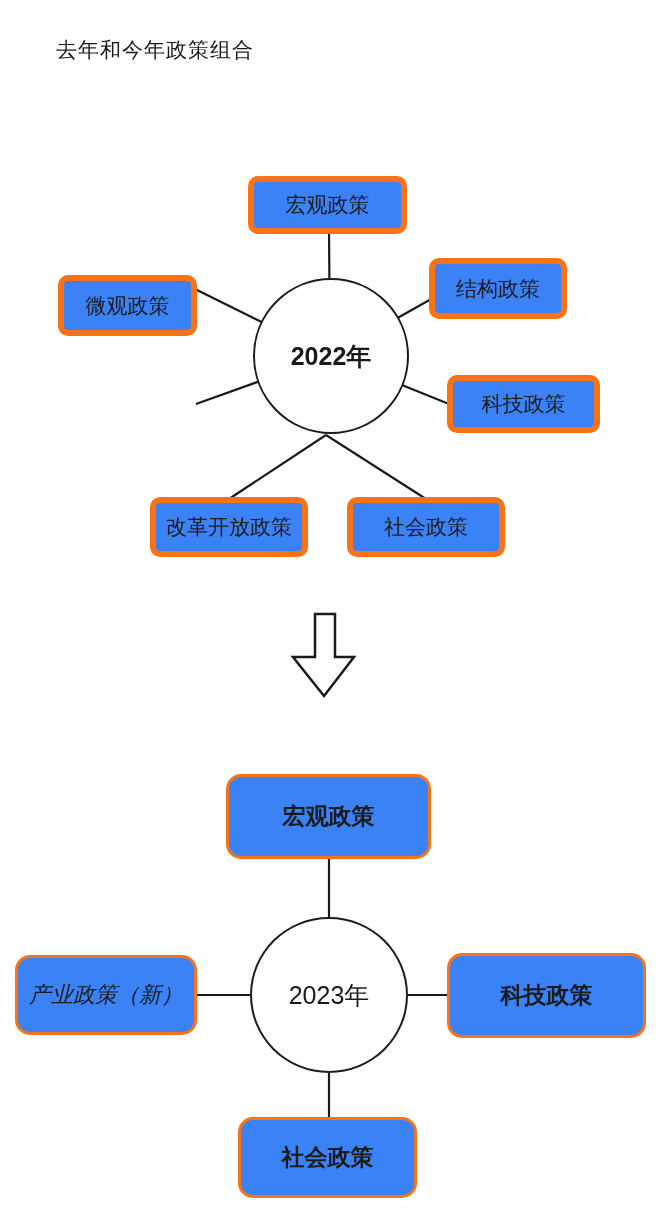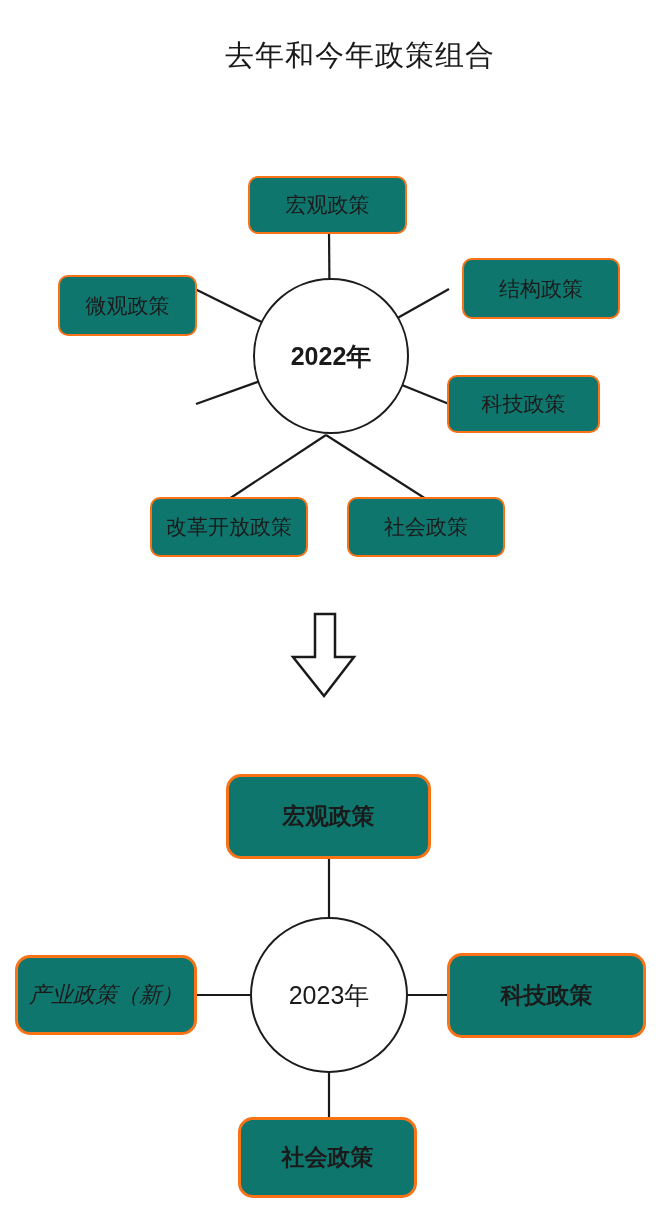--- a/index.html
+++ b/index.html
@@ -21,29 +21,28 @@
     left: 0;
     top: 0;
     width: 664px;
     height: 1214px;
   }
   .title {
     position: absolute;
     left: 56px;
     top: 36px;
     width: 608px;
-    text-align: center;
-    font-size: 29px;
+    font-size: 21px;
     letter-spacing: 1px;
     color: #1a1a1a;
   }
   .node {
     position: absolute;
-    background: #0f766e;
-    border: 2px solid #f97316;
+    background: #3b82f6;
+    border: 6px solid #f97316;
     border-radius: 10px;
     display: flex;
     align-items: center;
     justify-content: center;
     font-size: 21px;
     white-space: nowrap;
     box-sizing: border-box;
   }
   .node-lg {
     border-width: 3px;
@@ -58,21 +57,21 @@
     border-radius: 50%;
     display: flex;
     align-items: center;
     justify-content: center;
     font-size: 25px;
     box-sizing: border-box;
   }
   
   .b-macro1  { left: 248px; top: 176px; width: 159px; height: 58px; }
   .b-micro   { left: 58px;  top: 258px; width: 139px; height: 61px; margin-top: 17px; }
-  .b-struct  { left: 462px; top: 258px; width: 158px; height: 61px; }
+  .b-struct  { left: 429px; top: 258px; width: 138px; height: 61px; }
   .b-region  { left: 47px;  top: 375px; width: 151px; height: 58px; }
   .b-tech1   { left: 447px; top: 375px; width: 153px; height: 58px; }
   .b-reform  { left: 150px; top: 497px; width: 158px; height: 60px; }
   .b-social1 { left: 347px; top: 497px; width: 158px; height: 60px; }
   .hub-2022  { left: 253px; top: 278px; width: 156px; height: 156px; font-weight: bold; }
   
   .b-macro2  { left: 226px; top: 774px;  width: 205px; height: 85px; }
   .b-indus   { left: 15px;  top: 955px;  width: 182px; height: 80px; font-size: 22px; font-style: italic; }
   .b-tech2   { left: 447px; top: 953px;  width: 199px; height: 85px; }
   .b-social2 { left: 238px; top: 1117px; width: 179px; height: 81px; }

